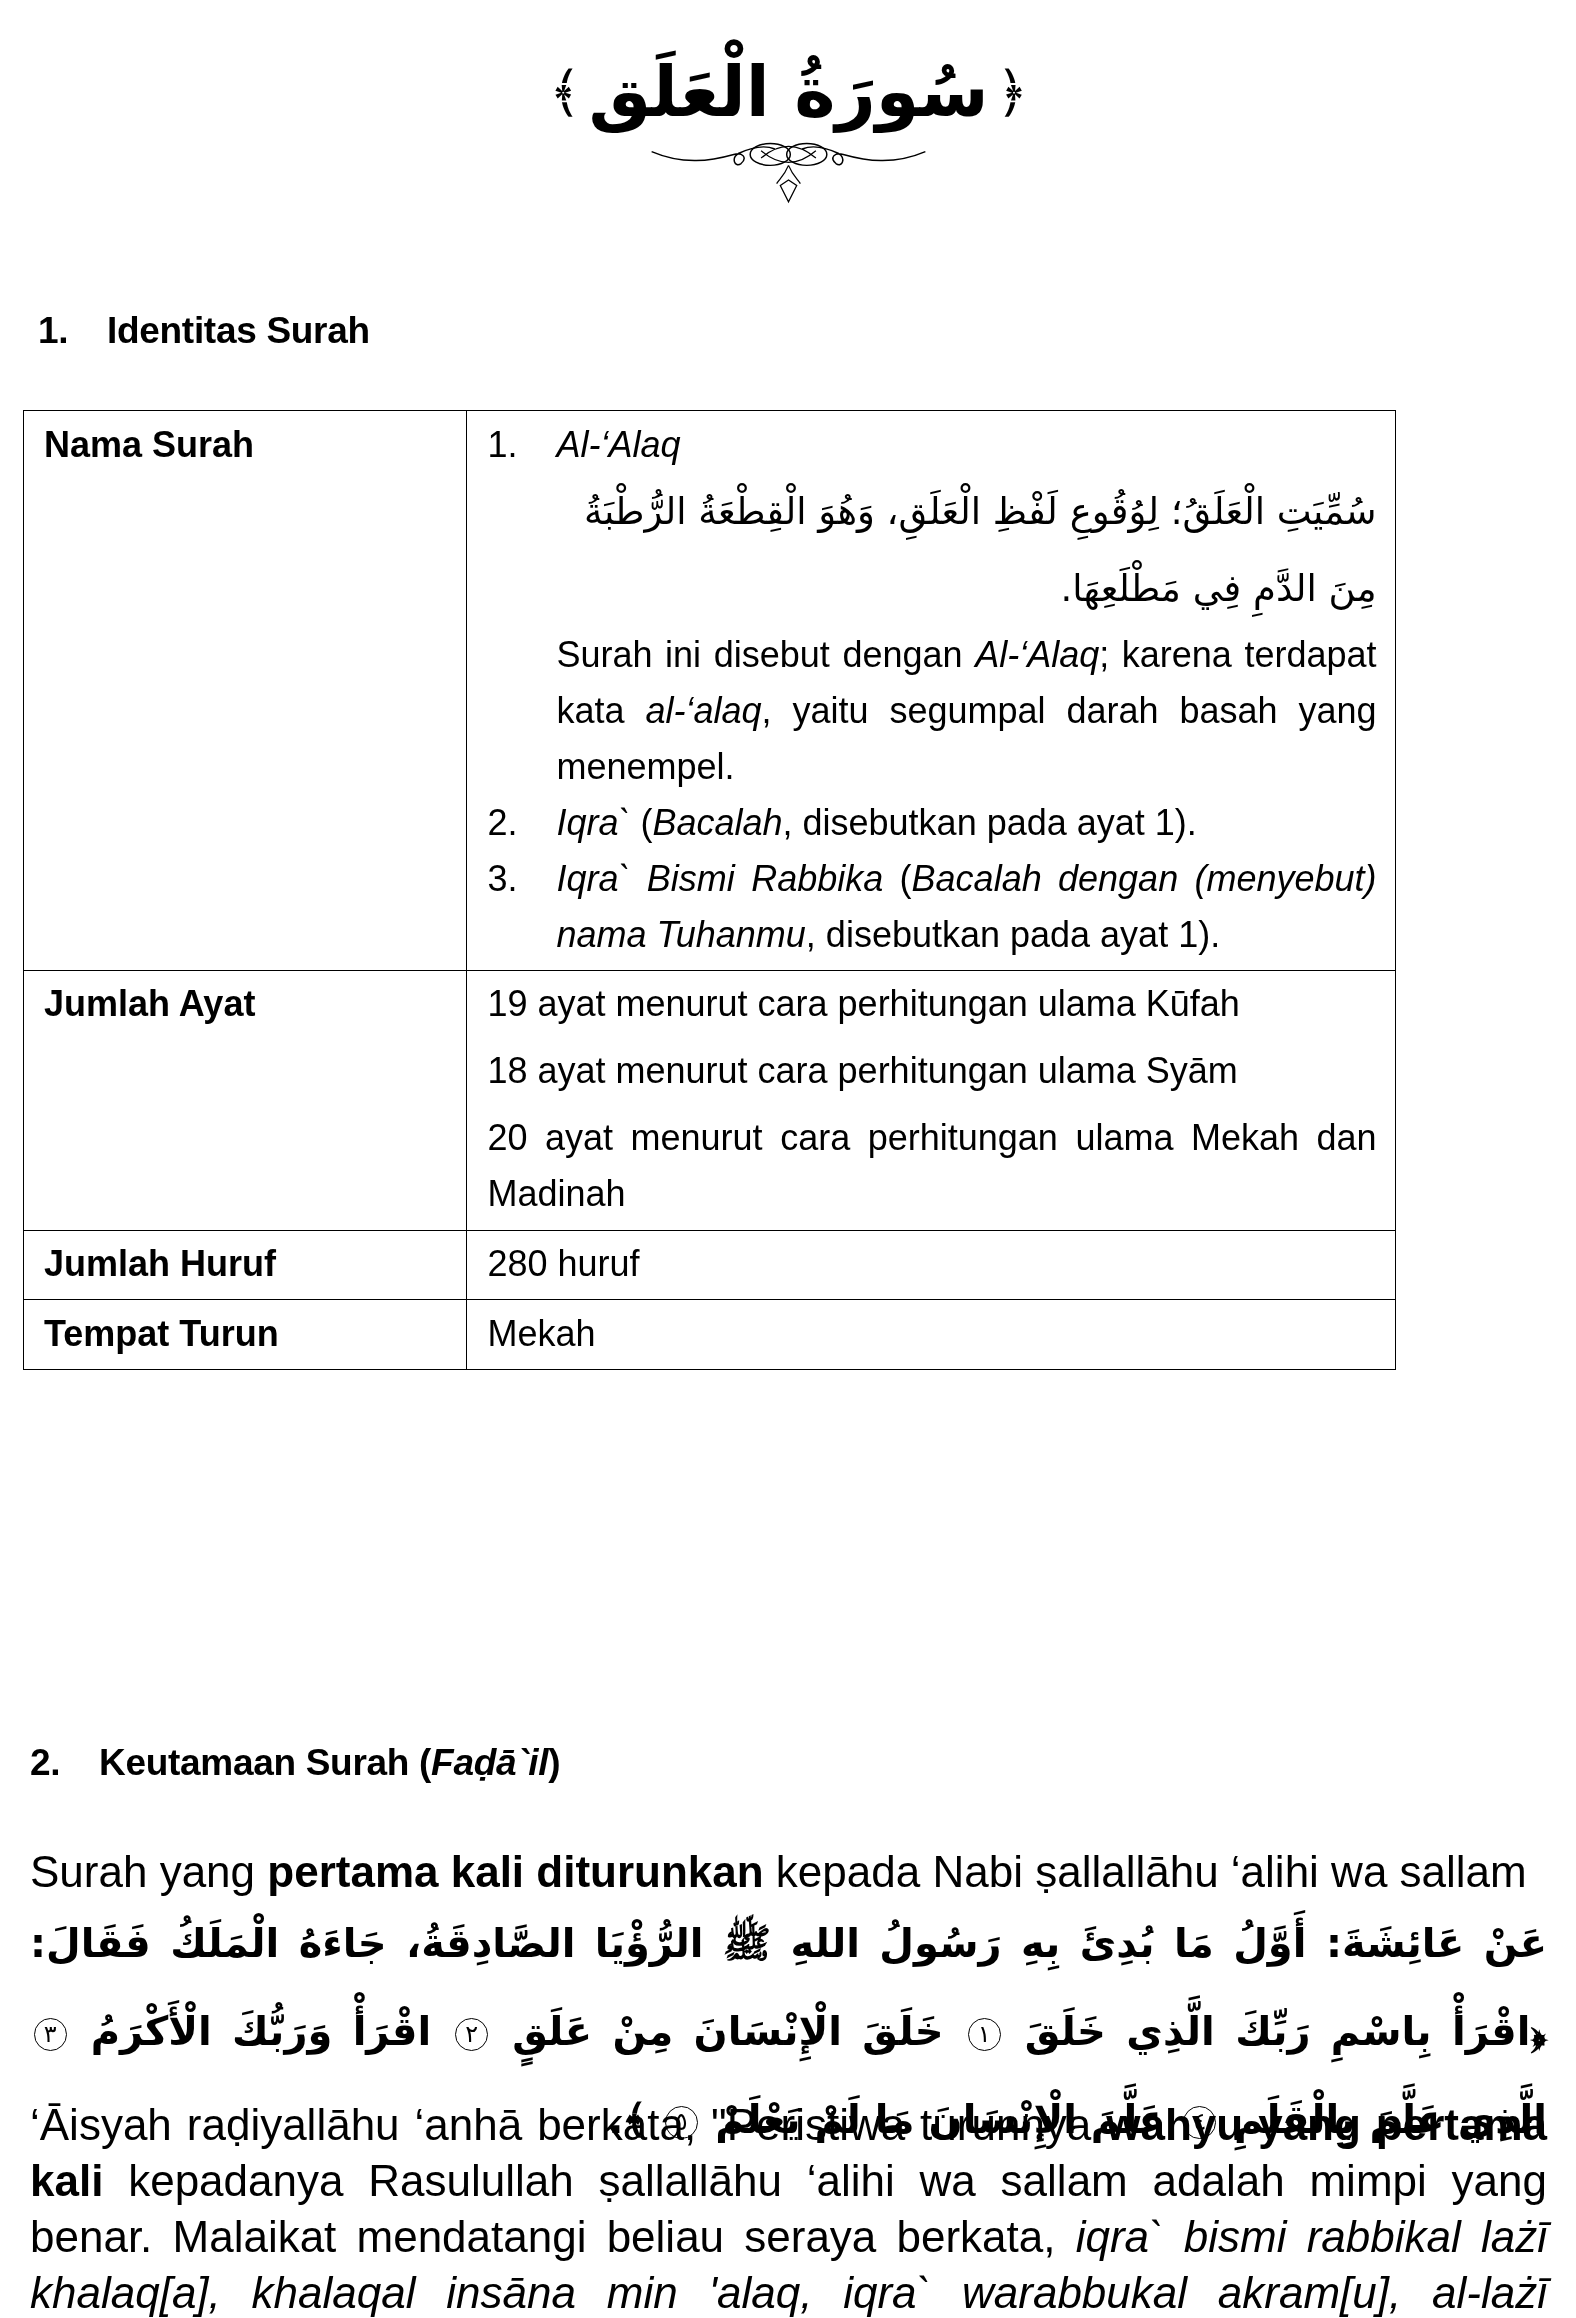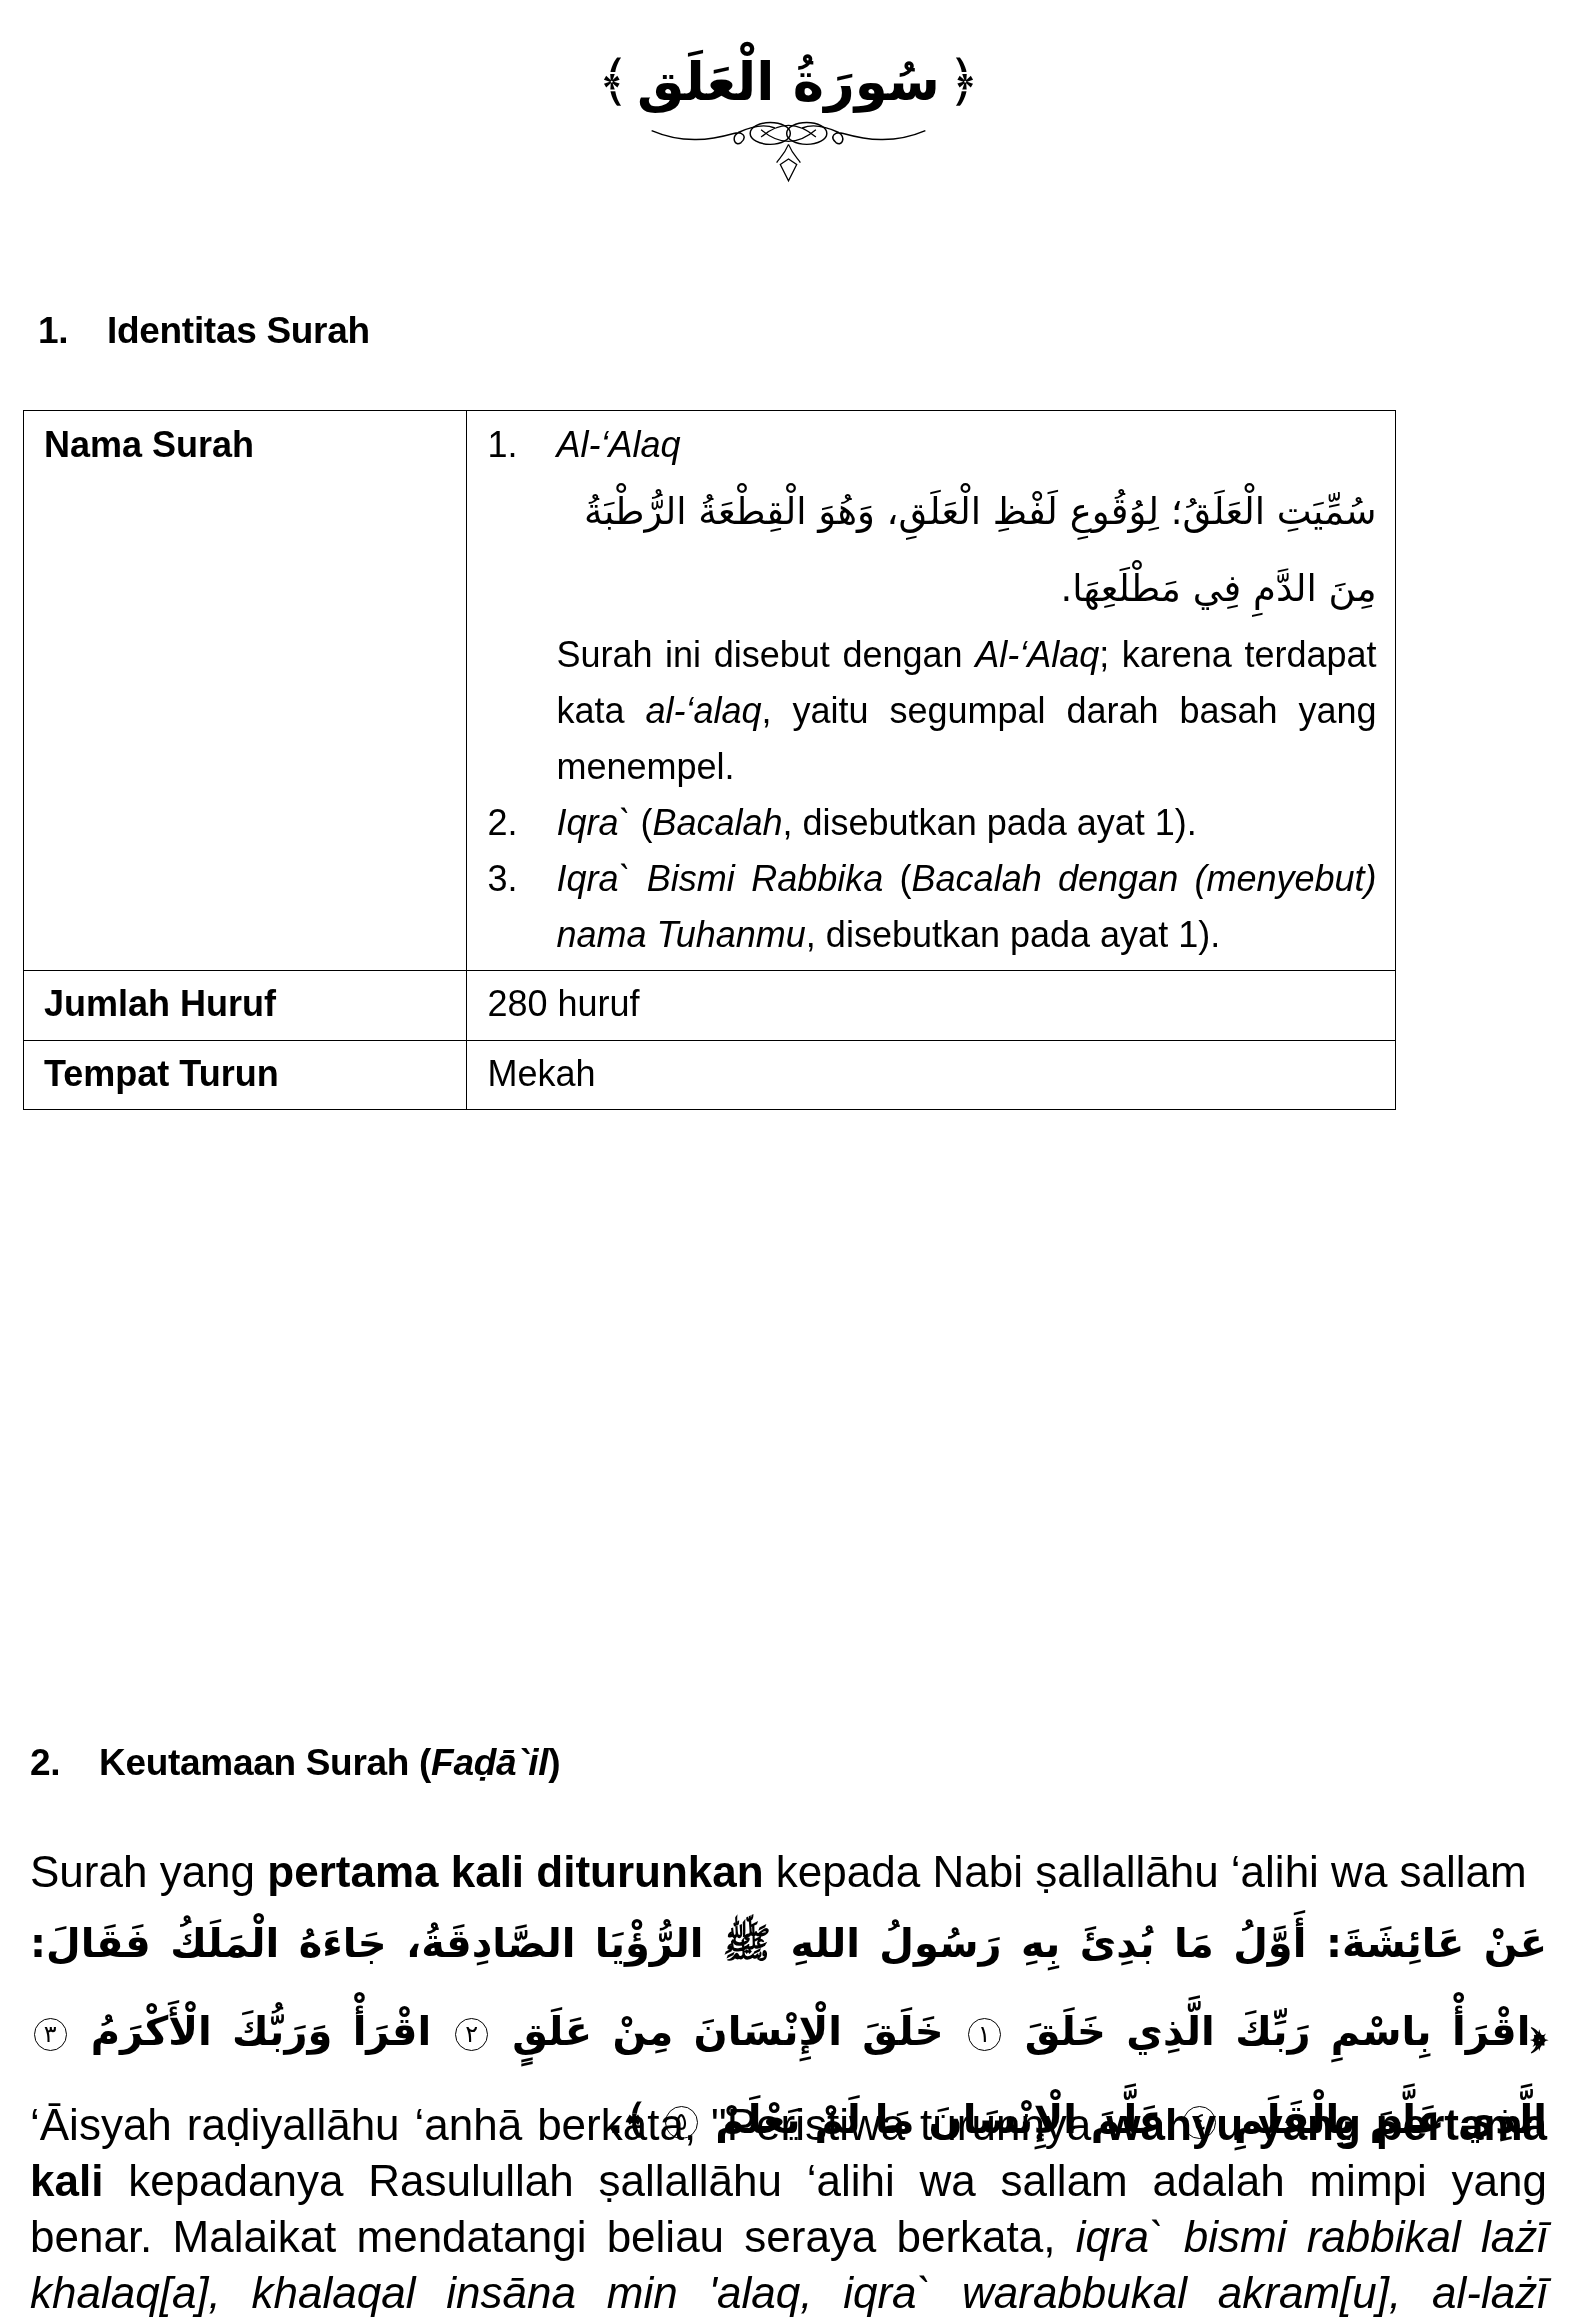--- a/index.html
+++ b/index.html
@@ -9,21 +9,21 @@
   }
   .title-block {
     position: absolute; left: 0; top: 41px; width: 1577px; height: 184px;
     text-align: center;
   }
   .title-frame {
     display: inline-flex; align-items: center; gap: 7.3px; margin-top: 9.2px;
   }
   .bracket { font-size: 55px; line-height: 1; font-family: "DejaVu Serif", serif; }
   .title-arabic {
-    font-family: "DejaVu Sans", sans-serif; font-size: 53px; font-weight: bold;
+    font-family: "DejaVu Sans", sans-serif; font-size: 70px; font-weight: bold;
     direction: rtl; line-height: 1.2;
   }
   .ornament { display: block; margin: 3.7px auto 0; }
 
   .heading {
     position: absolute; left: 30px; font-weight: bold; font-size: 37px;
     font-family: "Liberation Sans", sans-serif; letter-spacing: -0.3px;
   }
   .heading .num { display: inline-block; width: 69px; }
 
@@ -105,20 +105,28 @@
           <i>Iqra`</i><span> (</span><i>Bacalah</i><span>, disebutkan pada ayat 1).</span>
         </li>
         <li>
           <span class="n">3.</span>
           <i>Iqra` Bismi Rabbika</i><span> (</span><i>Bacalah dengan (menyebut) nama Tuhanmu</i><span>, disebutkan pada ayat 1).</span>
         </li>
       </ul>
     </td>
   </tr>
   <tr>
+    <td class="label">Jumlah Ayat</td>
+    <td class="value">
+      <p class="para">19 ayat menurut cara perhitungan ulama Kūfah</p>
+      <p class="para">18 ayat menurut cara perhitungan ulama Syām</p>
+      <p class="para">20 ayat menurut cara perhitungan ulama Mekah dan Madinah</p>
+    </td>
+  </tr>
+  <tr>
     <td class="label">Jumlah Huruf</td>
     <td class="value">280 huruf</td>
   </tr>
   <tr>
     <td class="label">Tempat Turun</td>
     <td class="value">Mekah</td>
   </tr>
 </tbody>
   </table>
 

